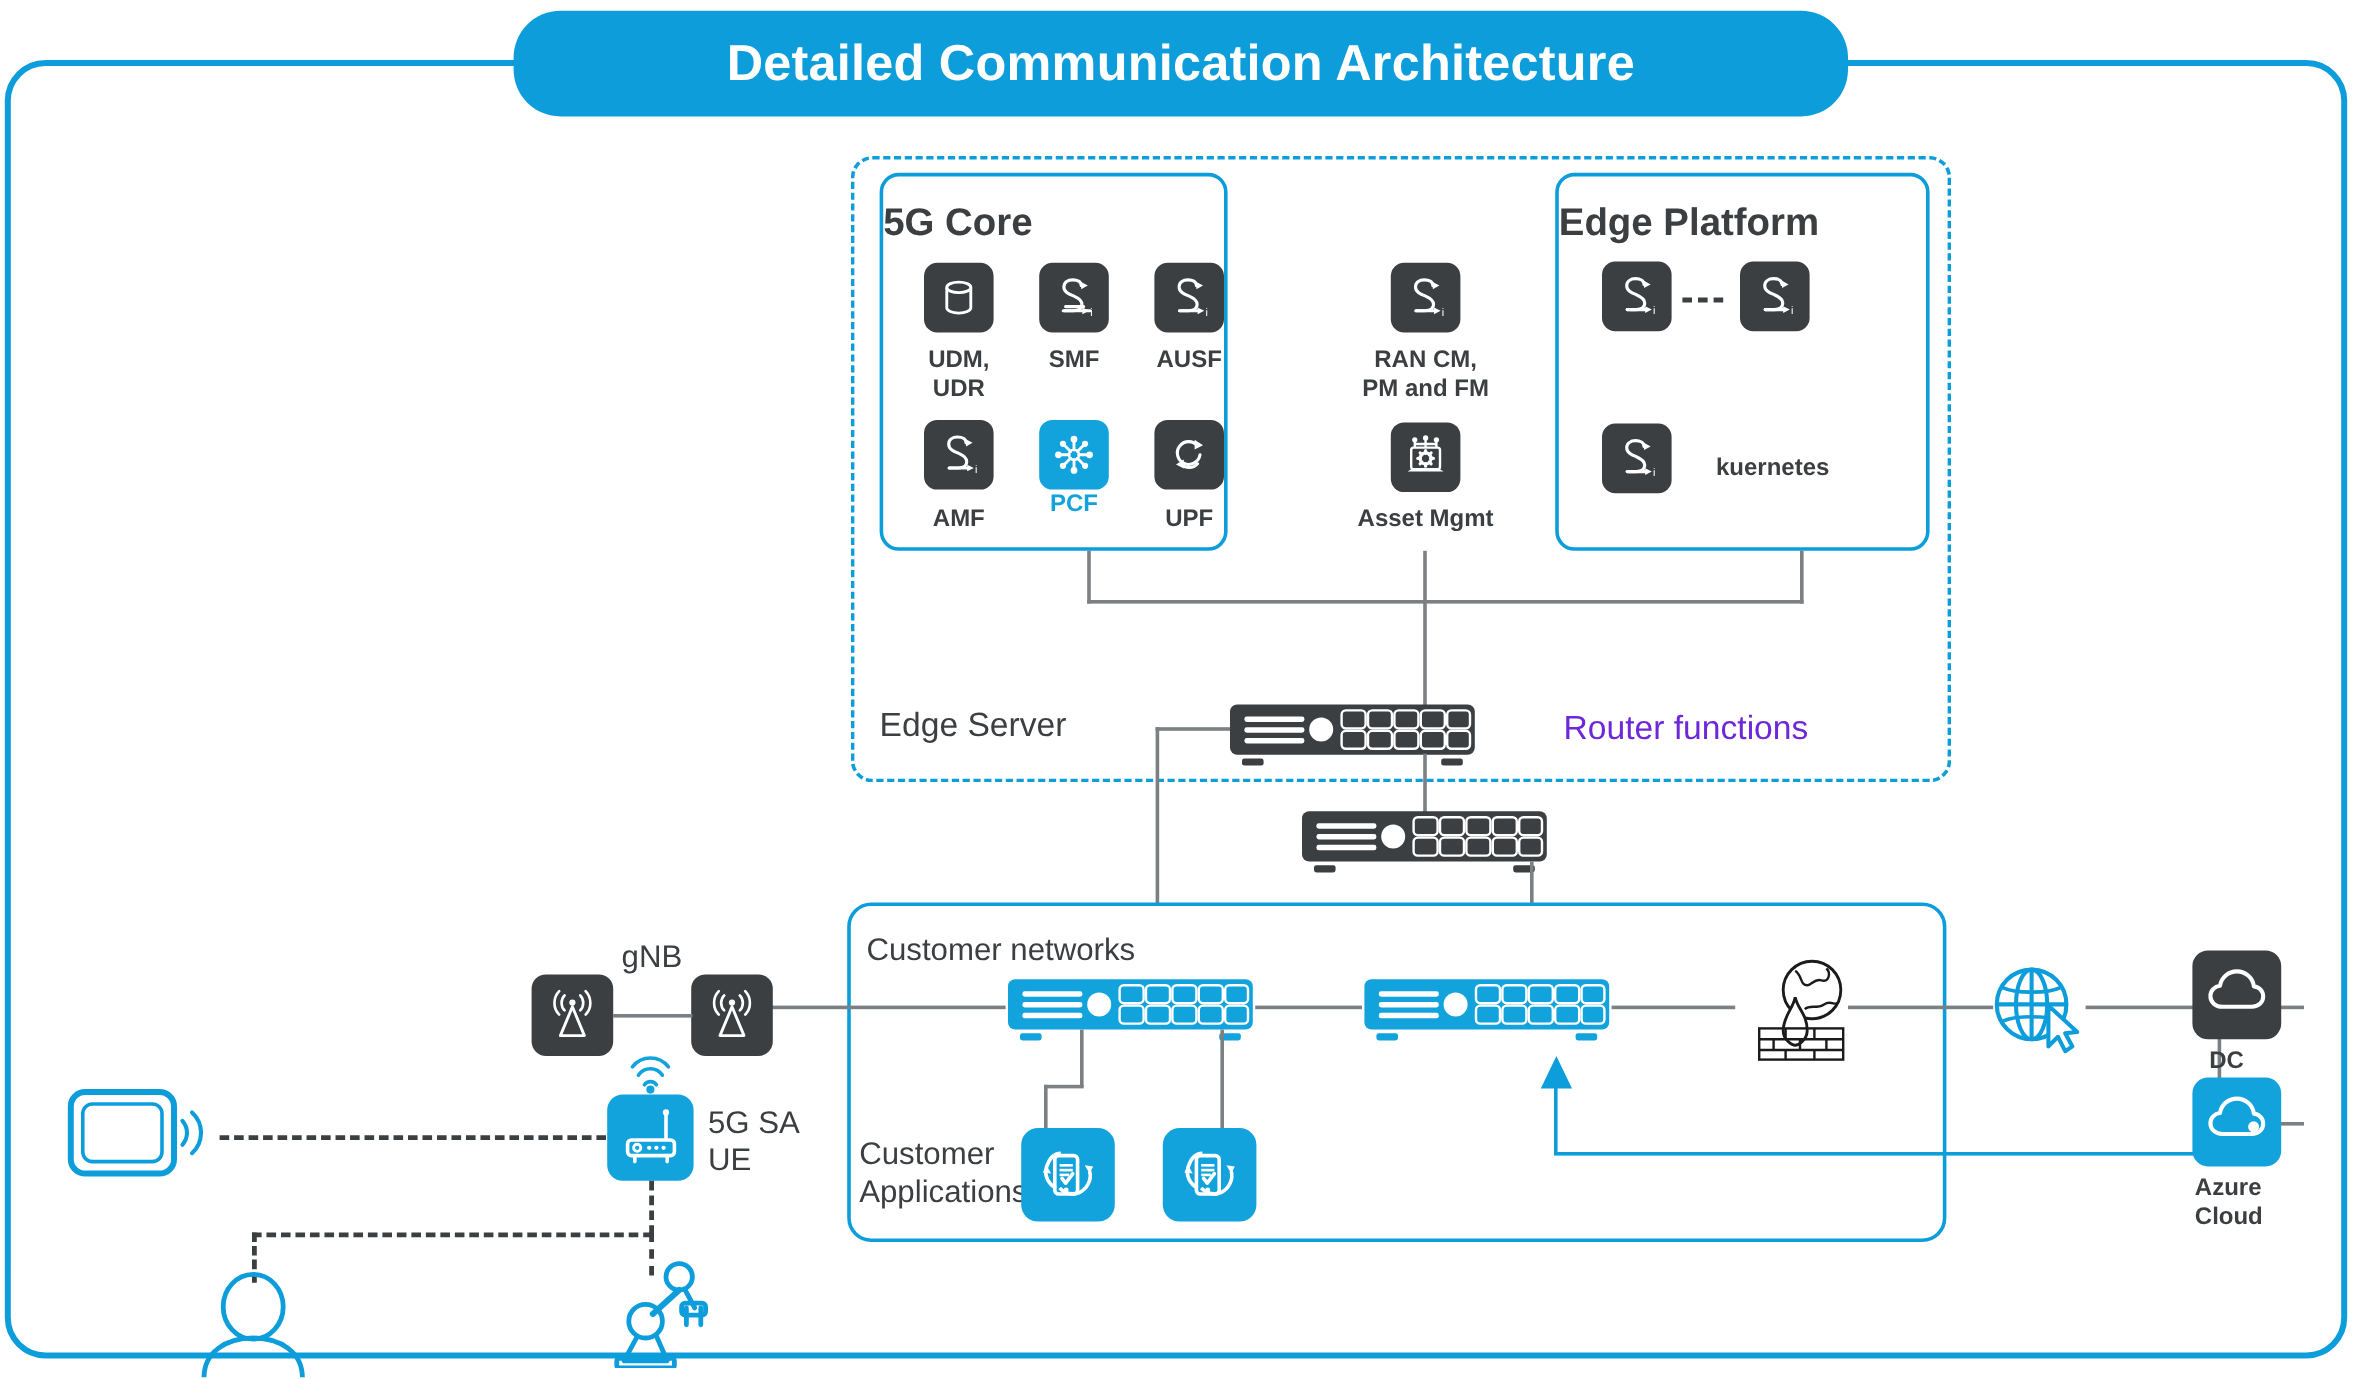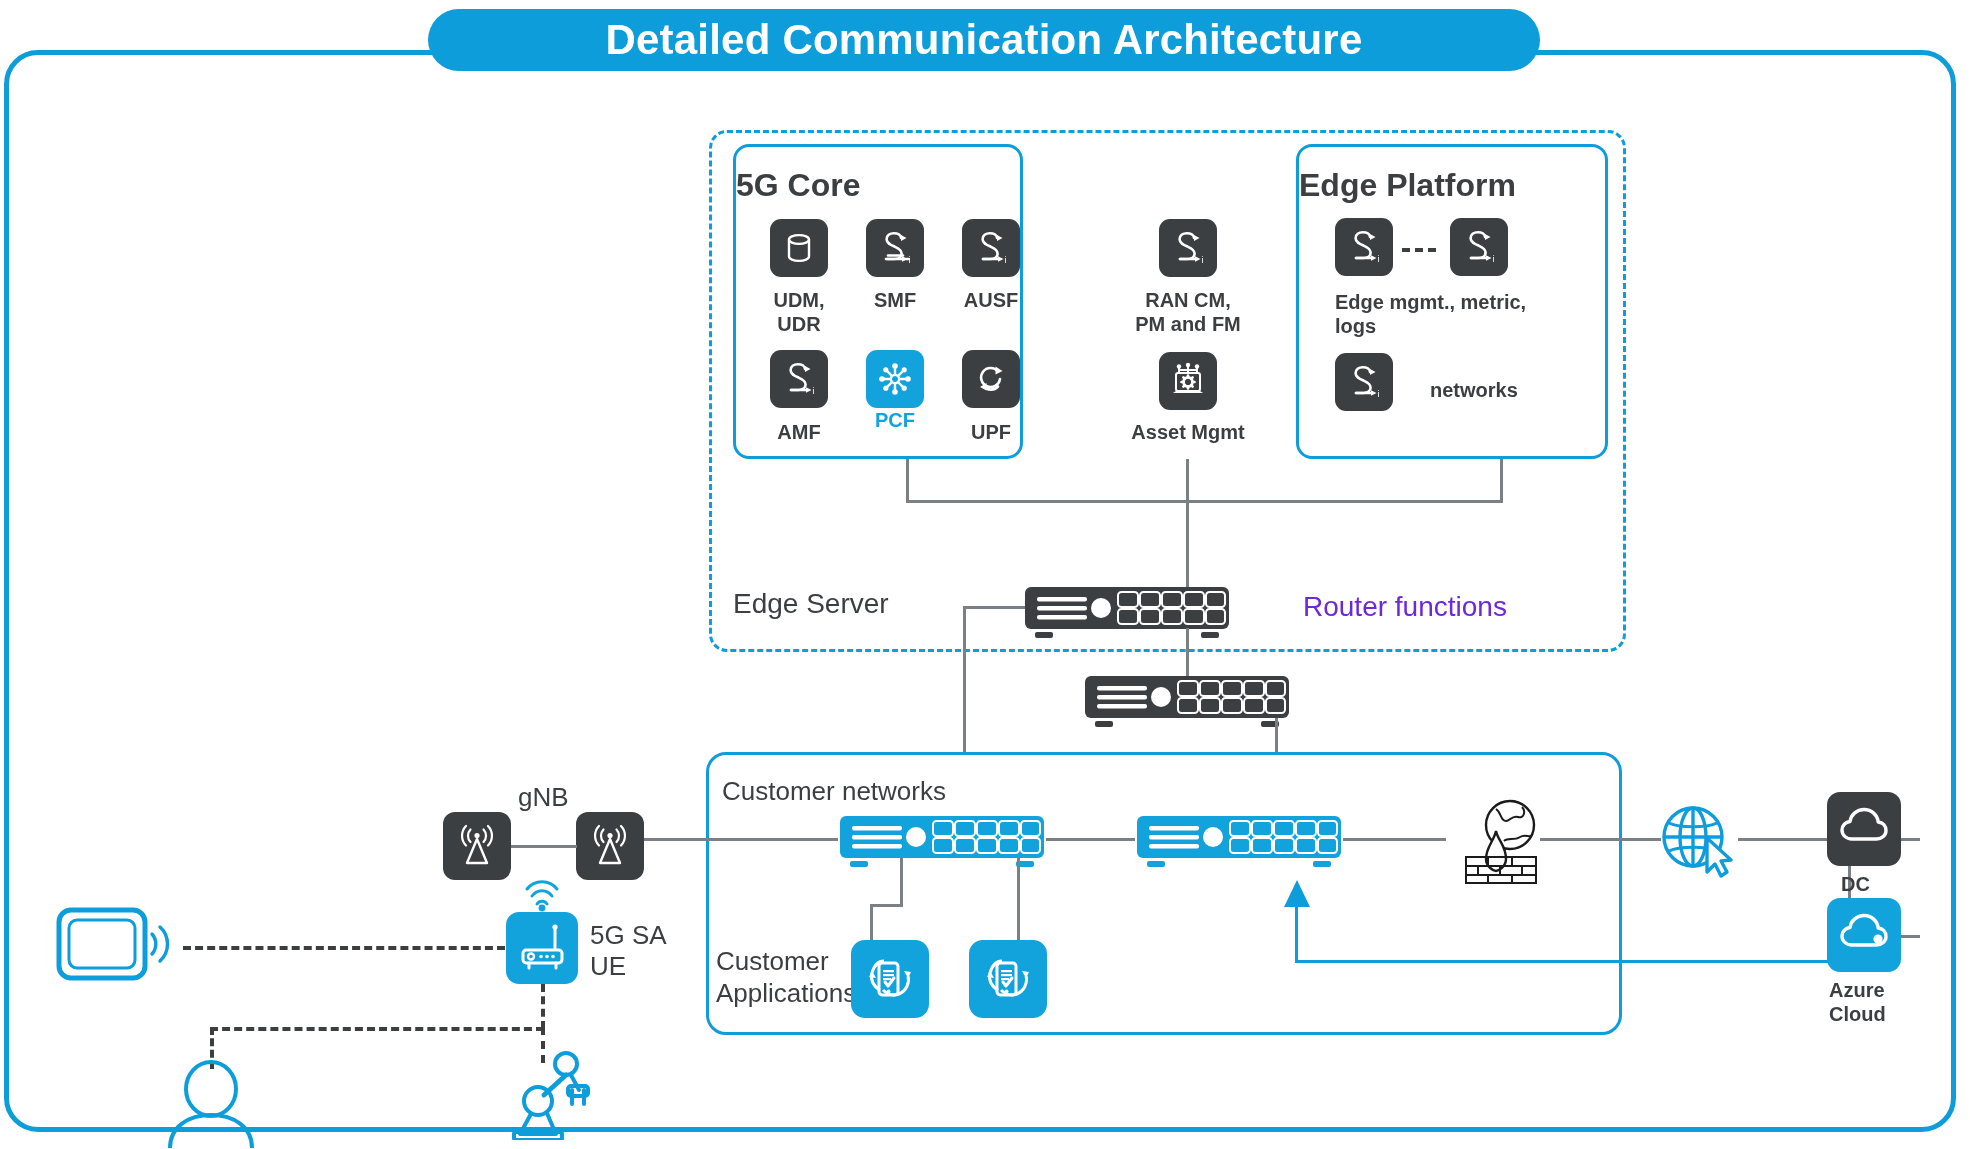--- a/index.html
+++ b/index.html
@@ -27,21 +27,21 @@
     border: 5px solid #0d9ddb;
     border-radius: 34px;
     box-sizing: border-box;
   }
   
   #title-banner {
     position: absolute;
     left: 428px;
     top: 9px;
     width: 1112px;
-    height: 62px;
+    height: 88px;
     background: #0d9ddb;
     border-radius: 39px;
     display: flex;
     align-items: center;
     justify-content: center;
     z-index: 12;
   }
   #title-banner .t {
     color: #ffffff;
     font-size: 42px;
@@ -337,32 +337,31 @@
   <div class="mini-dash" style="left:1402px; top:248px;"></div>
   <div class="fn" style="left:1450px; top:218px;">
     <svg width="36" height="36" viewBox="0 0 36 36">
       <path d="M24 8 C24 4.6 20.5 3.2 17 3.2 C12.6 3.2 9.6 5.6 9.6 9.2 C9.6 13.2 13.4 14.8 17.6 16.6 C21.5 18.3 24.6 20 24.6 23.6 C24.6 27 21.6 29 17.6 29 L10 29" fill="none" stroke="#fff" stroke-width="2.6" stroke-linecap="round"></path>
       <polygon points="24,5 29.5,8 24,11" fill="#fff"></polygon>
       <path d="M10 29 L26 29" stroke="#fff" stroke-width="2.6" stroke-linecap="round"></path>
       <polygon points="25,26.2 30.5,29 25,31.8" fill="#fff"></polygon>
       <text x="31.5" y="33" font-size="9" fill="#fff" font-family="Liberation Sans, sans-serif">i</text>
     </svg>
   </div>
-  <div class="fn-label left" style="left:1335px; top:290px; width:272px;">Edge mgmt., metric,<br>logs</div>
 
   <div class="fn" style="left:1335px; top:353px;">
     <svg width="36" height="36" viewBox="0 0 36 36">
       <path d="M24 8 C24 4.6 20.5 3.2 17 3.2 C12.6 3.2 9.6 5.6 9.6 9.2 C9.6 13.2 13.4 14.8 17.6 16.6 C21.5 18.3 24.6 20 24.6 23.6 C24.6 27 21.6 29 17.6 29 L10 29" fill="none" stroke="#fff" stroke-width="2.6" stroke-linecap="round"></path>
       <polygon points="24,5 29.5,8 24,11" fill="#fff"></polygon>
       <path d="M10 29 L26 29" stroke="#fff" stroke-width="2.6" stroke-linecap="round"></path>
       <polygon points="25,26.2 30.5,29 25,31.8" fill="#fff"></polygon>
       <text x="31.5" y="33" font-size="9" fill="#fff" font-family="Liberation Sans, sans-serif">i</text>
     </svg>
   </div>
-  <div class="fn-label left" style="left:1430px; top:378px; width:180px;">networks</div>
+  <div class="fn-label left" style="left:1430px; top:378px; width:180px;">kuernetes</div>
 
   <div class="ln v" style="left:906px; top:459px; height:44px;"></div>
   <div class="ln h" style="left:906px; top:500px; width:597px;"></div>
   <div class="ln v" style="left:1186px; top:459px; height:44px;"></div>
   <div class="ln v" style="left:1500px; top:459px; height:44px;"></div>
   <div class="ln v" style="left:1186px; top:500px; height:90px;"></div>
 
   <div class="router" style="left:1023px; top:583px;">
     <svg viewBox="0 0 208 56">
       <rect x="2" y="4" width="204" height="42" rx="6" fill="#3c3f42"></rect>

